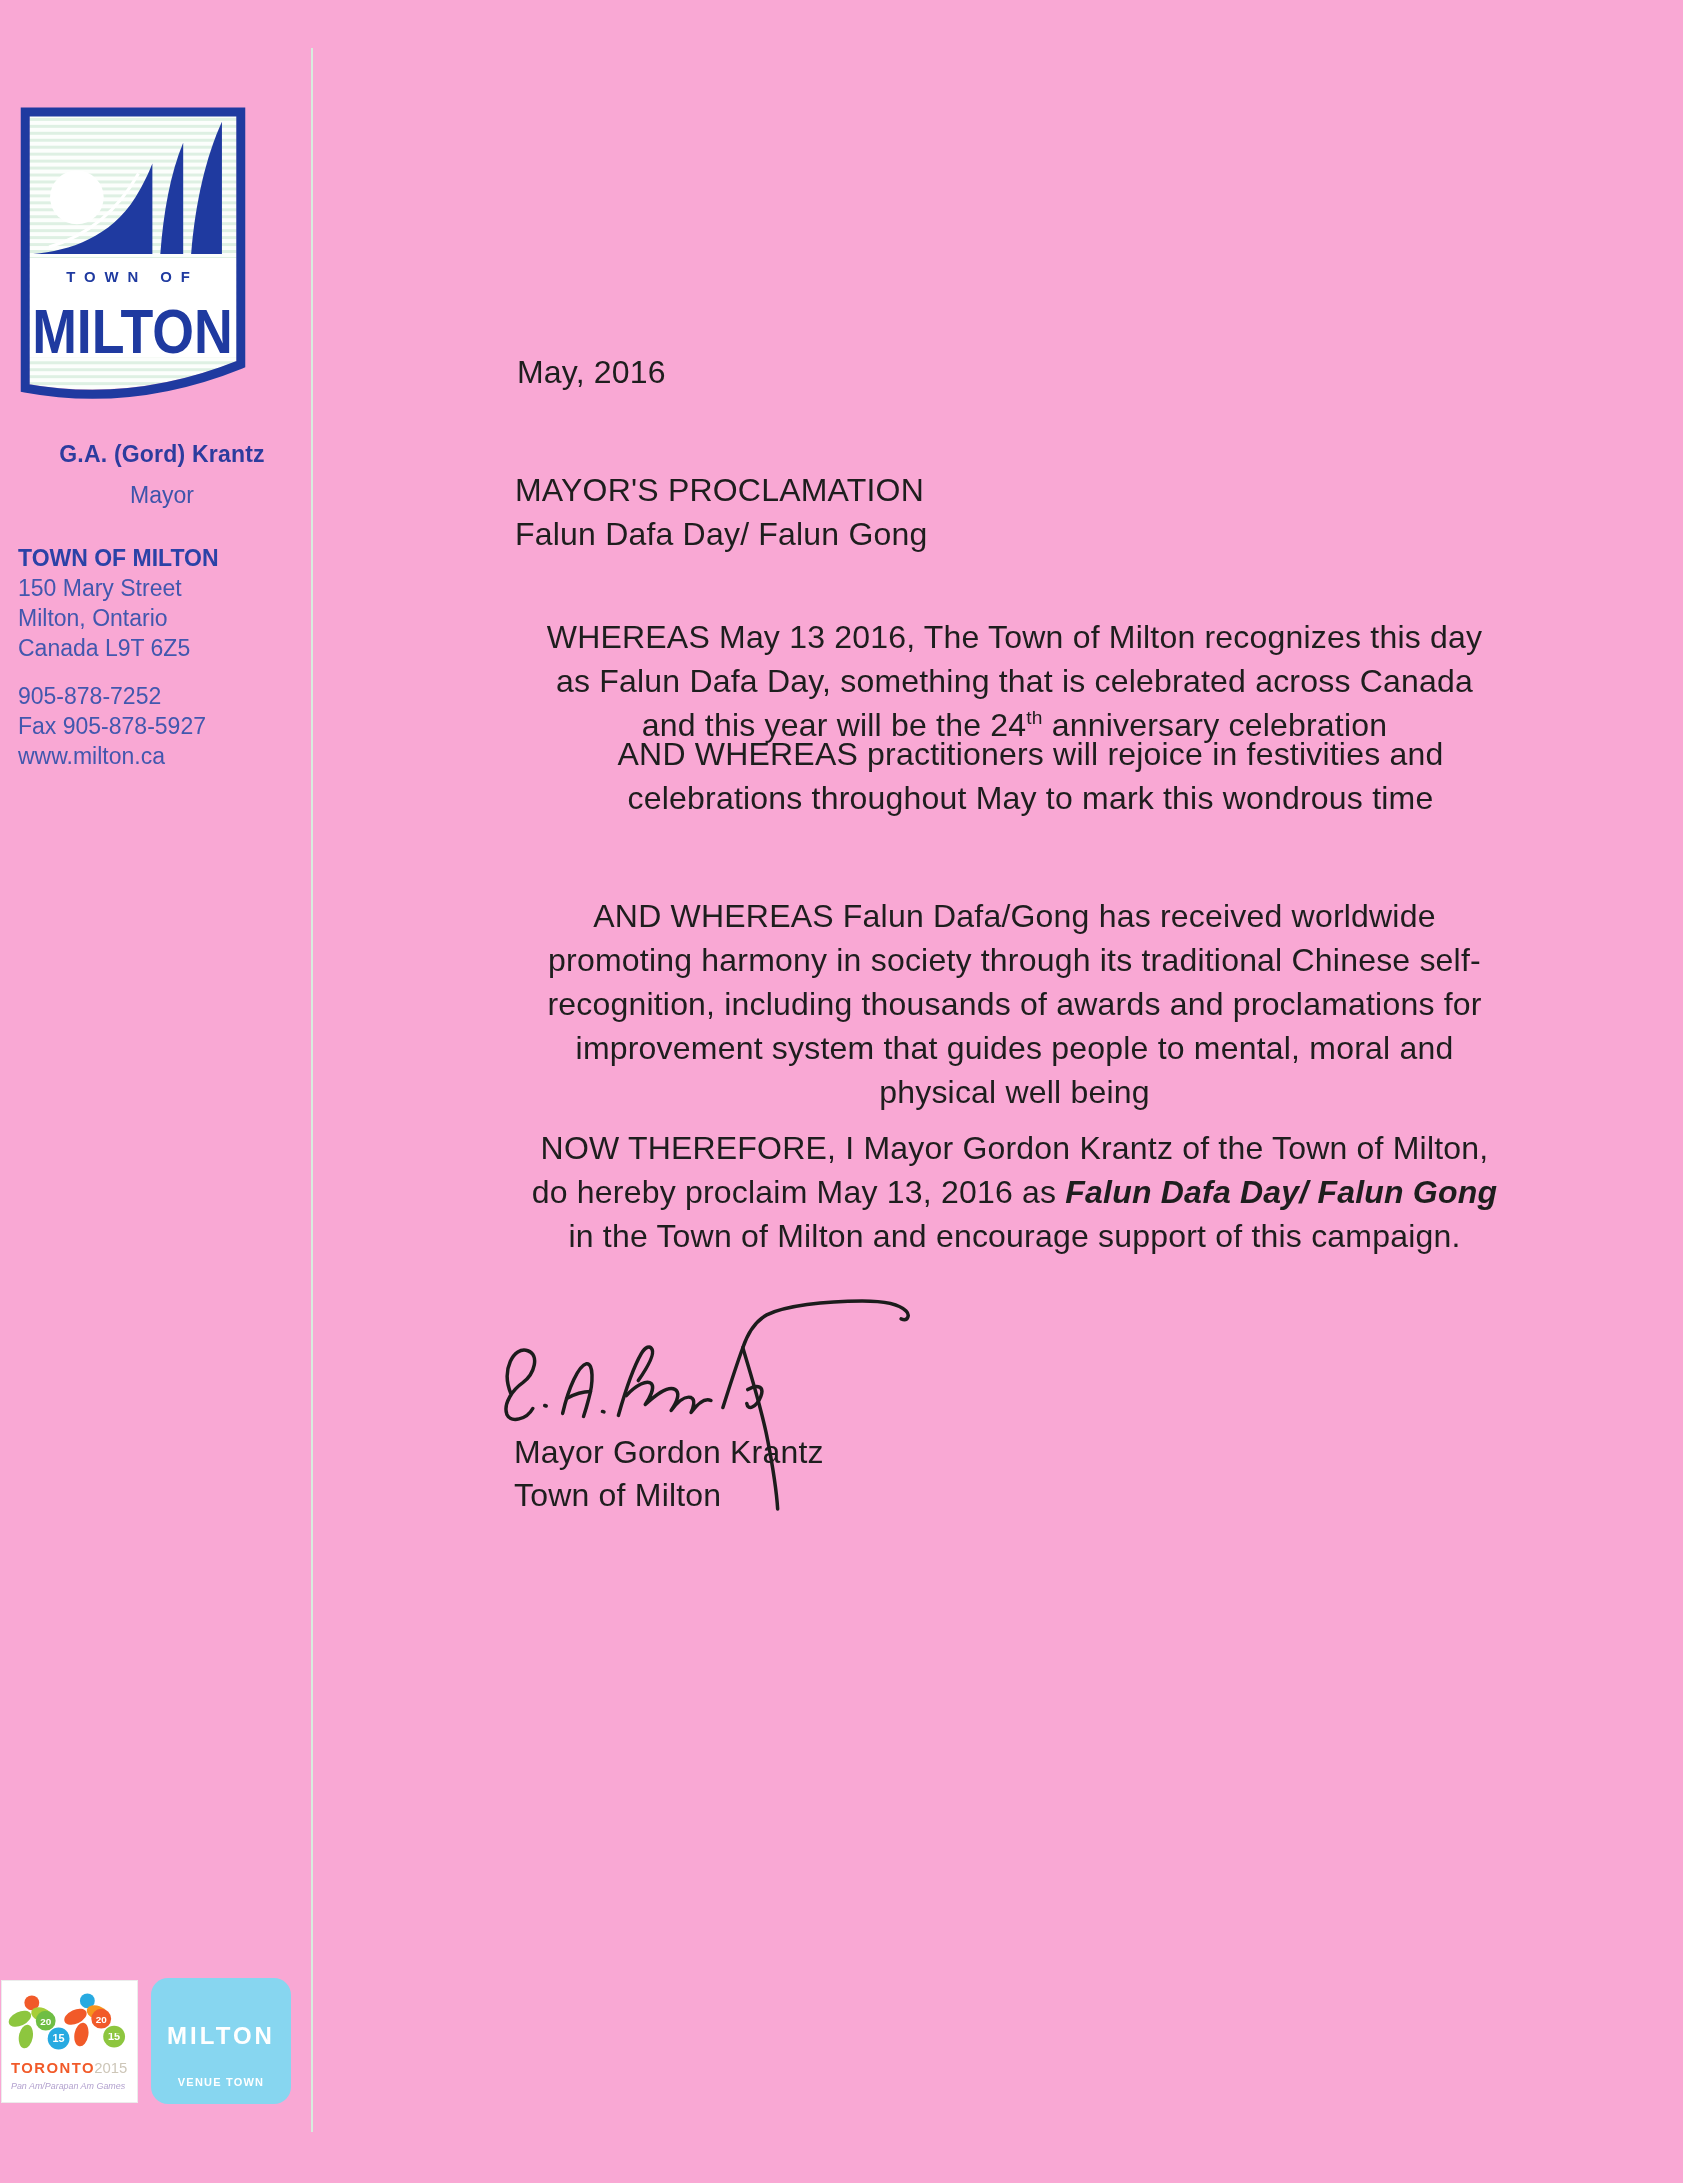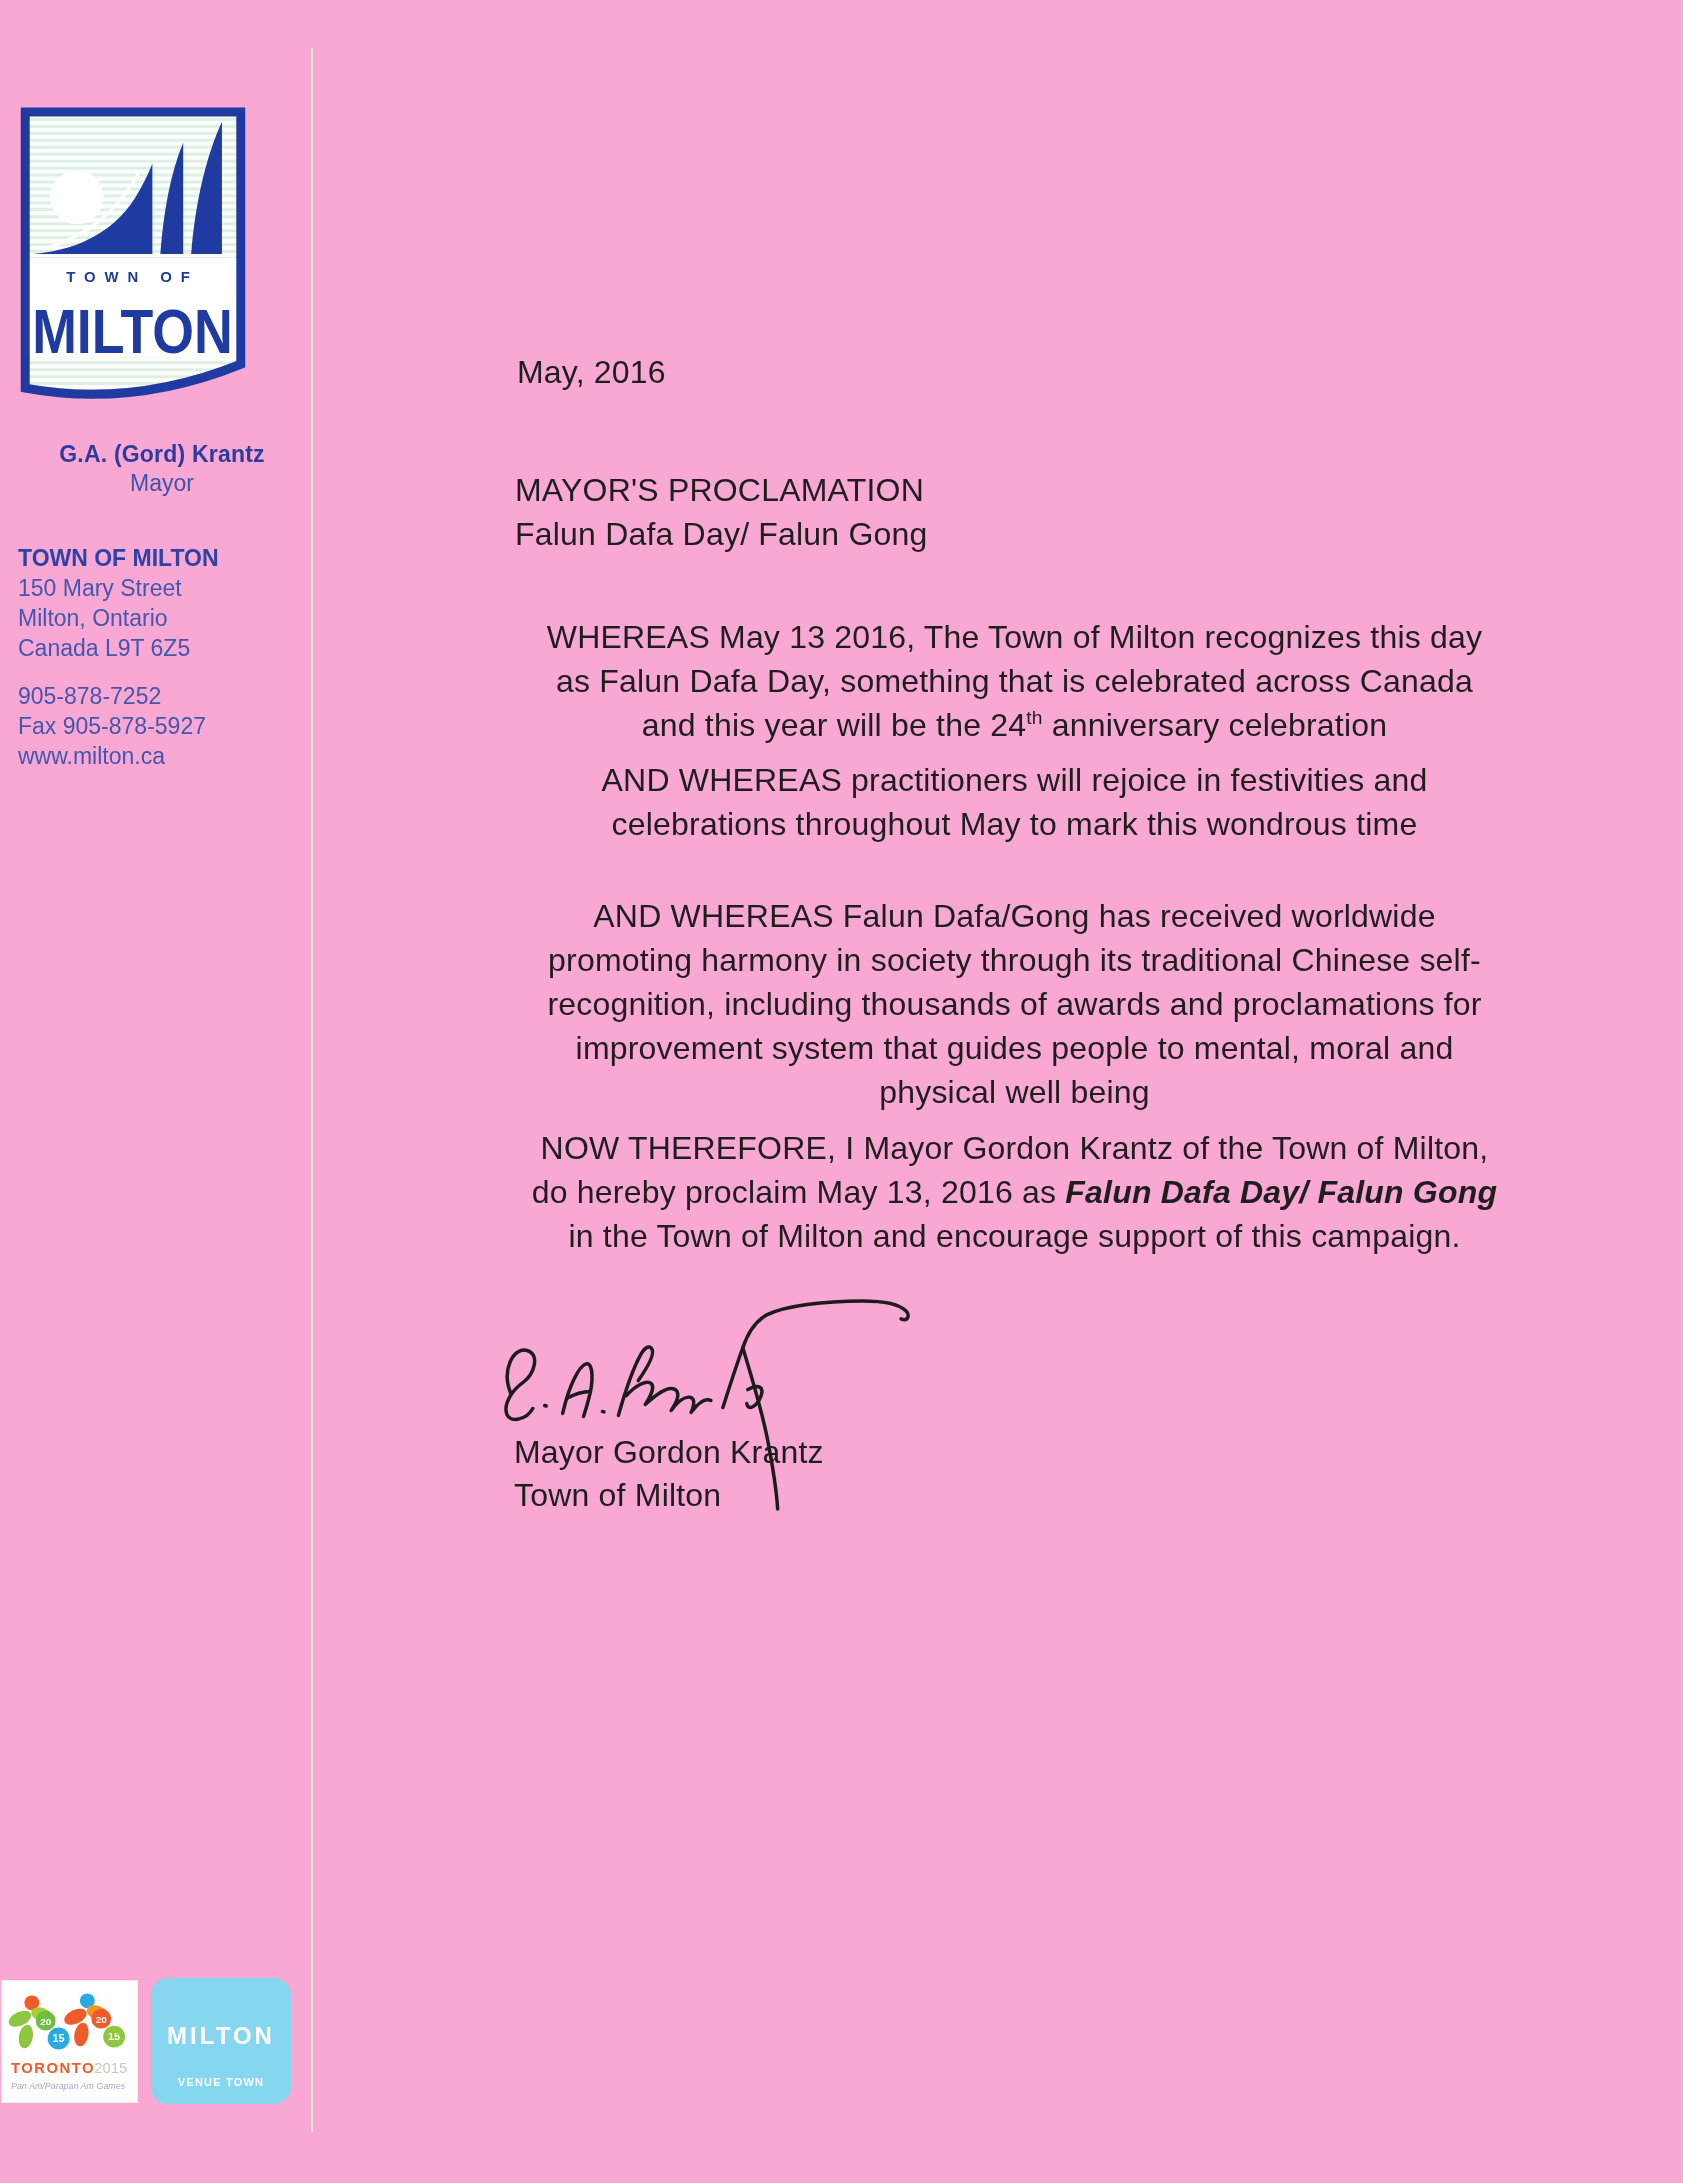--- a/index.html
+++ b/index.html
@@ -14,35 +14,35 @@
   .v-divider{
     position:absolute;left:311px;top:48px;width:2px;height:2084px;
     background:#d7ebdd;
   }
   
   .logo-wrap{position:absolute;left:15px;top:102px;width:236px;height:302px;}
   .mayor-block{
     position:absolute;left:20px;top:441px;width:284px;text-align:center;
   }
   .mayor-name{font-size:23px;font-weight:bold;color:#2c3c9e;letter-spacing:0.2px;}
-  .mayor-title{font-size:23px;color:#3d54ab;margin-top:2px;}
+  .mayor-title{font-size:23px;color:#3d54ab;margin-top:14px;}
   .address-block{
     position:absolute;left:18px;top:543px;font-size:23px;color:#4257ae;line-height:30px;
   }
   .org-name{font-weight:bold;color:#2b42a7;font-size:23px;}
   .contact-block{
     position:absolute;left:18px;top:681px;font-size:23px;color:#4257ae;line-height:30px;
   }
   
   .body-text{color:#1e1e1e;font-size:32px;line-height:44px;letter-spacing:0.2px;}
   .date-line{position:absolute;left:517px;top:350px;}
   .title-block{position:absolute;left:515px;top:468px;}
   .para{position:absolute;left:512px;width:1005px;text-align:center;}
   .p1{top:615px;}
-  .p2{top:758px;}
+  .p2{top:732px;margin-left:16px;}
   .p3{top:894px;}
   .p4{top:1126px;}
   .para sup{font-size:60%;line-height:0;vertical-align:super;}
   .bold-italic{font-weight:bold;font-style:italic;}
   .signature-wrap{position:absolute;left:481px;top:1286px;width:443px;height:234px;pointer-events:none;}
   .signed-block{position:absolute;left:514px;top:1431px;line-height:43px;}
   
   .toronto-box{
     position:absolute;left:1px;top:1980px;width:135px;height:121px;
     background:#ffffff;border:1px solid #ececec;

